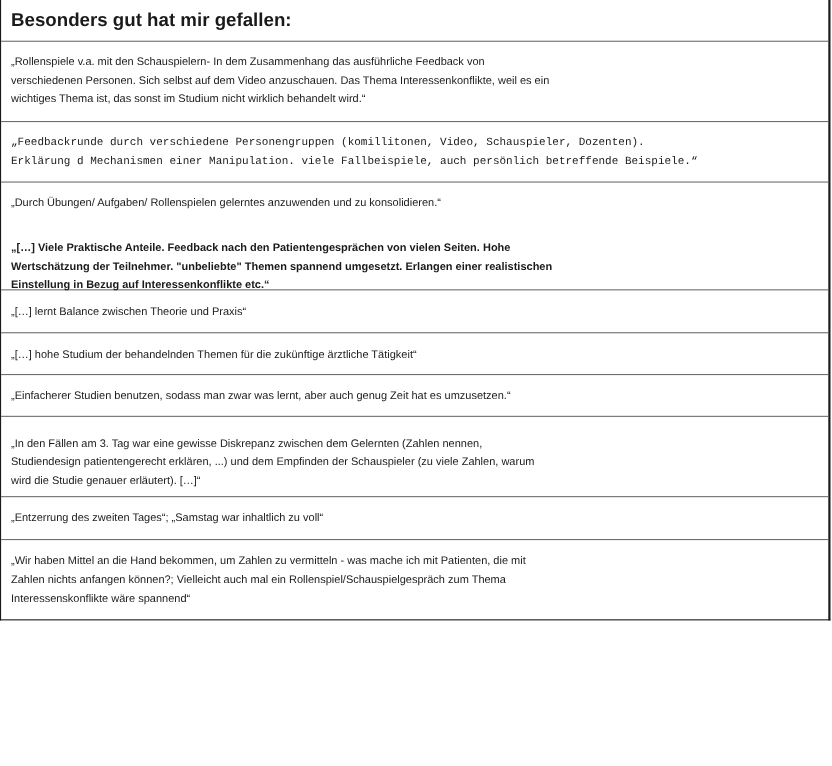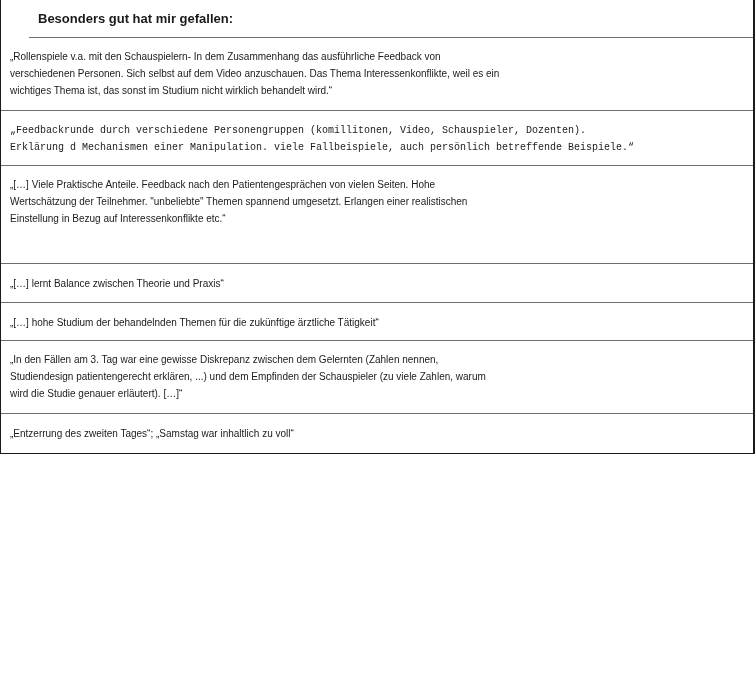--- a/index.html
+++ b/index.html
@@ -35,35 +35,34 @@
       flex-direction: column;
       justify-content: flex-start;
     }
     .row:last-child { border-bottom: none; }
     .row p {
       margin: 0;
       white-space: pre-line;
     }
     .row.heading {
       font-weight: bold;
-      font-size: 13px;
-      margin-left: 28px;
+      font-size: 17px;
     }
     
     .r0  { height: 38px;  padding-top: 10px; }
     .r1  { height: 73px;  padding-top: 10px; }
     .r2  { height: 55px;  padding-top: 11px; font-family: Liberation Mono, monospace; }
     .r3  { height: 40px;  padding-top: 11px; }
     .r4  { height: 98px;  padding-top: 10px; }
-    .r4 p + p { margin-top: 4px; }
+    .r4 p + p { margin-top: 24px; font-weight: bold; }
     .r5  { height: 39px;  padding-top: 11px; }
     .r6  { height: 38px;  padding-top: 11px; }
     .r7  { height: 37px;  padding-top: 10px; }
     .r8  { height: 38px;  padding-top: 11px; }
-    .r9  { height: 73px;  padding-top: 10px; }
+    .r9  { height: 73px;  padding-top: 10px; justify-content: center; }
     .r10 { height: 54px;  padding-top: 11px; }
     .r11 { height: 39px;  padding-top: 11px; }
     .r12 { height: 72px;  padding-top: 11px; }
   </style>
 </head>
 <body>
 
 <div class="feedback-table">
 
   <div class="row heading r0">
@@ -76,40 +75,49 @@
 wichtiges Thema ist, das sonst im Studium nicht wirklich behandelt wird.“</p>
   </div>
 
   <div class="row r2">
     <p>„Feedbackrunde durch verschiedene Personengruppen (komillitonen, Video, Schauspieler, Dozenten).
 Erklärung d Mechanismen einer Manipulation. viele Fallbeispiele, auch persönlich betreffende Beispiele.“</p>
   </div>
 
 
   <div class="row r4">
+    <p>„Durch Übungen/ Aufgaben/ Rollenspielen gelerntes anzuwenden und zu konsolidieren.“</p>
     <p>„[…] Viele Praktische Anteile. Feedback nach den Patientengesprächen von vielen Seiten. Hohe
 Wertschätzung der Teilnehmer. "unbeliebte" Themen spannend umgesetzt. Erlangen einer realistischen
 Einstellung in Bezug auf Interessenkonflikte etc.“</p>
   </div>
 
   <div class="row r5">
     <p>„[…] lernt Balance zwischen Theorie und Praxis“</p>
   </div>
 
   <div class="row r6">
     <p>„[…] hohe Studium der behandelnden Themen für die zukünftige ärztliche Tätigkeit“</p>
   </div>
 
 
+  <div class="row r8">
+    <p>„Einfacherer Studien benutzen, sodass man zwar was lernt, aber auch genug Zeit hat es umzusetzen.“</p>
+  </div>
 
   <div class="row r9">
     <p>„In den Fällen am 3. Tag war eine gewisse Diskrepanz zwischen dem Gelernten (Zahlen nennen,
 Studiendesign patientengerecht erklären, ...) und dem Empfinden der Schauspieler (zu viele Zahlen, warum
 wird die Studie genauer erläutert). […]“</p>
   </div>
 
 
   <div class="row r11">
     <p>„Entzerrung des zweiten Tages“; „Samstag war inhaltlich zu voll“</p>
   </div>
 
+  <div class="row r12">
+    <p>„Wir haben Mittel an die Hand bekommen, um Zahlen zu vermitteln - was mache ich mit Patienten, die mit
+Zahlen nichts anfangen können?; Vielleicht auch mal ein Rollenspiel/Schauspielgespräch zum Thema
+Interessenskonflikte wäre spannend“</p>
+  </div>
 
 </div>
 
 </body></html>

